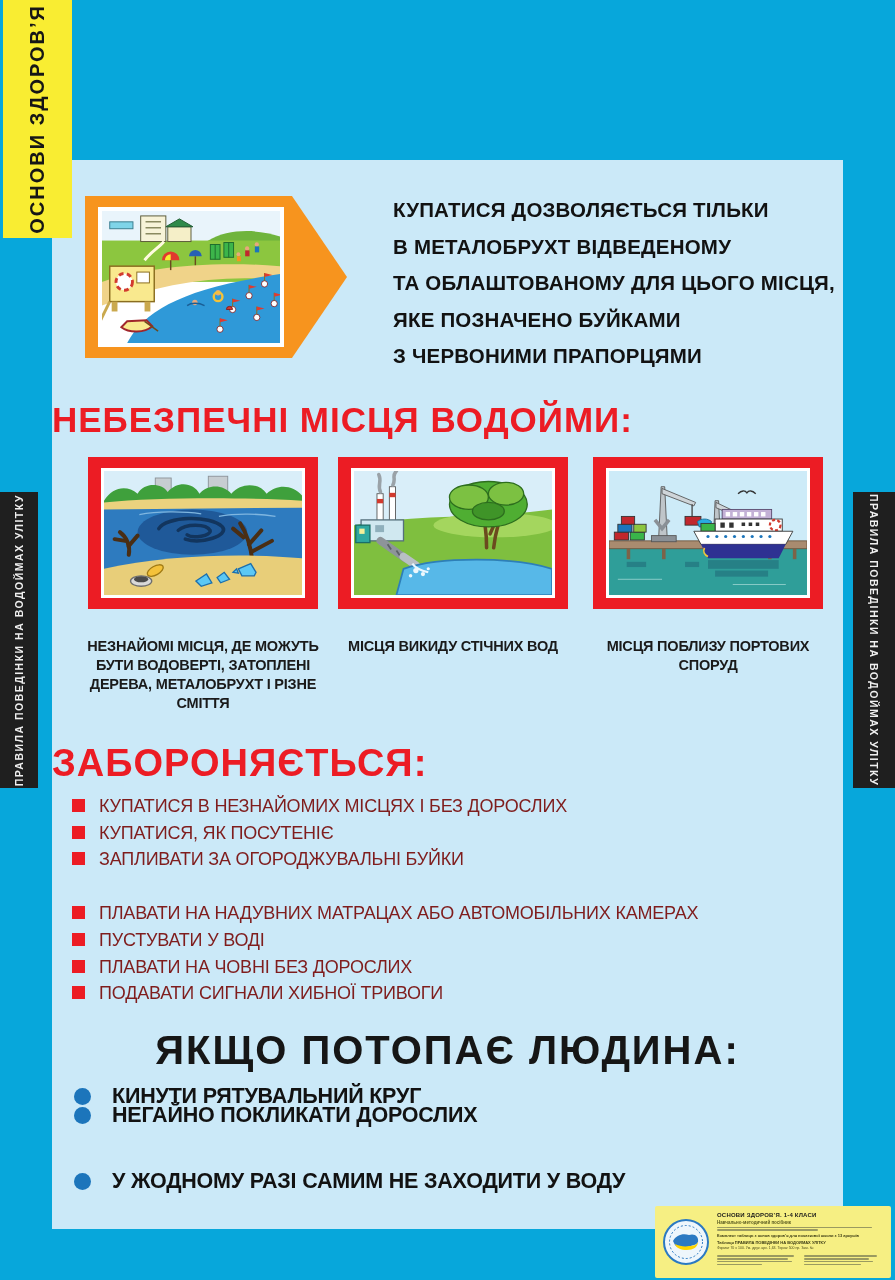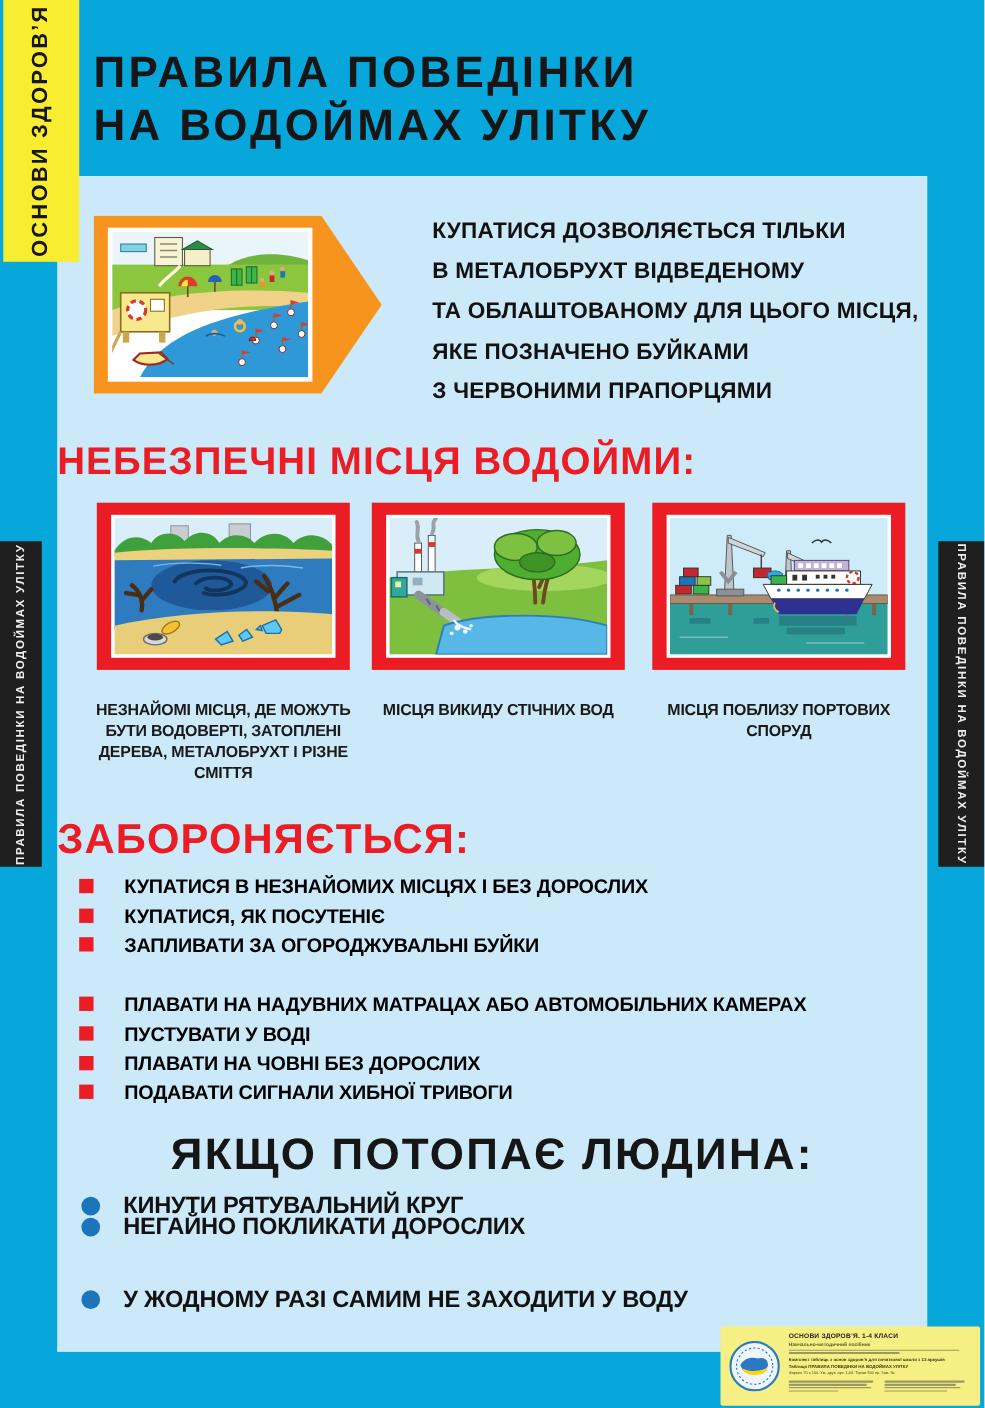--- a/index.html
+++ b/index.html
@@ -69,21 +69,21 @@
   .caption{
     position:absolute;top:637px;text-align:center;color:#1a1a1a;
     font-weight:bold;font-size:14.5px;line-height:19px;letter-spacing:-0.2px;
   }
   
   .p-item{position:absolute;left:72px;width:740px;height:22px;}
   .p-item .sq{
     position:absolute;left:0;top:3px;width:13px;height:13px;background:#ec1c24;
   }
   .p-item .txt{
-    position:absolute;left:41px;top:0;font-weight:bold;font-size:18px;color:#000000;
+    position:absolute;left:27px;top:0;font-weight:normal;font-size:18px;color:#7f1d1d;
     letter-spacing:-0.2px;white-space:nowrap;
   }
   
   .h-black{
     position:absolute;left:52px;top:1028px;width:791px;text-align:center;
     color:#161616;font-weight:bold;font-size:40px;letter-spacing:2px;
   }
   .d-item{position:absolute;left:74px;width:740px;height:26px;}
   .d-item .dot{
     position:absolute;left:0;top:4px;width:17px;height:17px;border-radius:50%;background:#1c75bb;
@@ -119,24 +119,20 @@
   <div class="yellow-tab">
     <span>ОСНОВИ ЗДОРОВ’Я</span>
   </div>
   <div class="side-strip left">
     <span>ПРАВИЛА ПОВЕДІНКИ НА ВОДОЙМАХ УЛІТКУ</span>
   </div>
   <div class="side-strip right">
     <span>ПРАВИЛА ПОВЕДІНКИ НА ВОДОЙМАХ УЛІТКУ</span>
   </div>
 
-  <div class="main-title">
-    <div>ПРАВИЛА ПОВЕДІНКИ</div>
-    <div>НА ВОДОЙМАХ УЛІТКУ</div>
-  </div>
 
   <div class="arrow-frame">
     <div class="arrow-img">
       <svg viewBox="0 0 184 134" preserveAspectRatio="none">
         <rect x="0" y="0" width="184" height="42" fill="#e9f4fb"></rect>
         <path d="M110,30 C130,18 160,18 184,26 L184,42 L100,40 Z" fill="#6fb43c"></path>
         <rect x="0" y="30" width="184" height="42" fill="#8cc63f"></rect>
         <rect x="8" y="11" width="24" height="7" fill="#7fd4e8" stroke="#3a7d8f" stroke-width="1"></rect>
         <rect x="40" y="5" width="26" height="26" fill="#f7f3d8" stroke="#5b5b3a" stroke-width="1"></rect>
         <line x1="45" y1="11" x2="61" y2="11" stroke="#8a8a60" stroke-width="1.5"></line>

